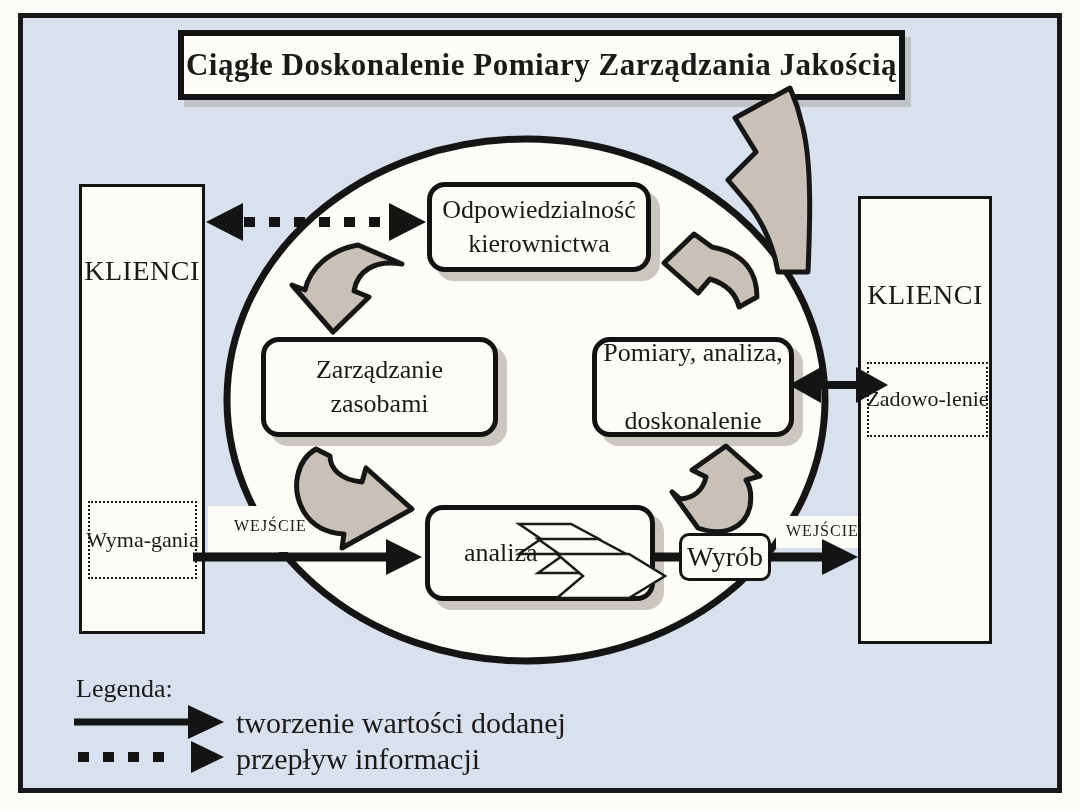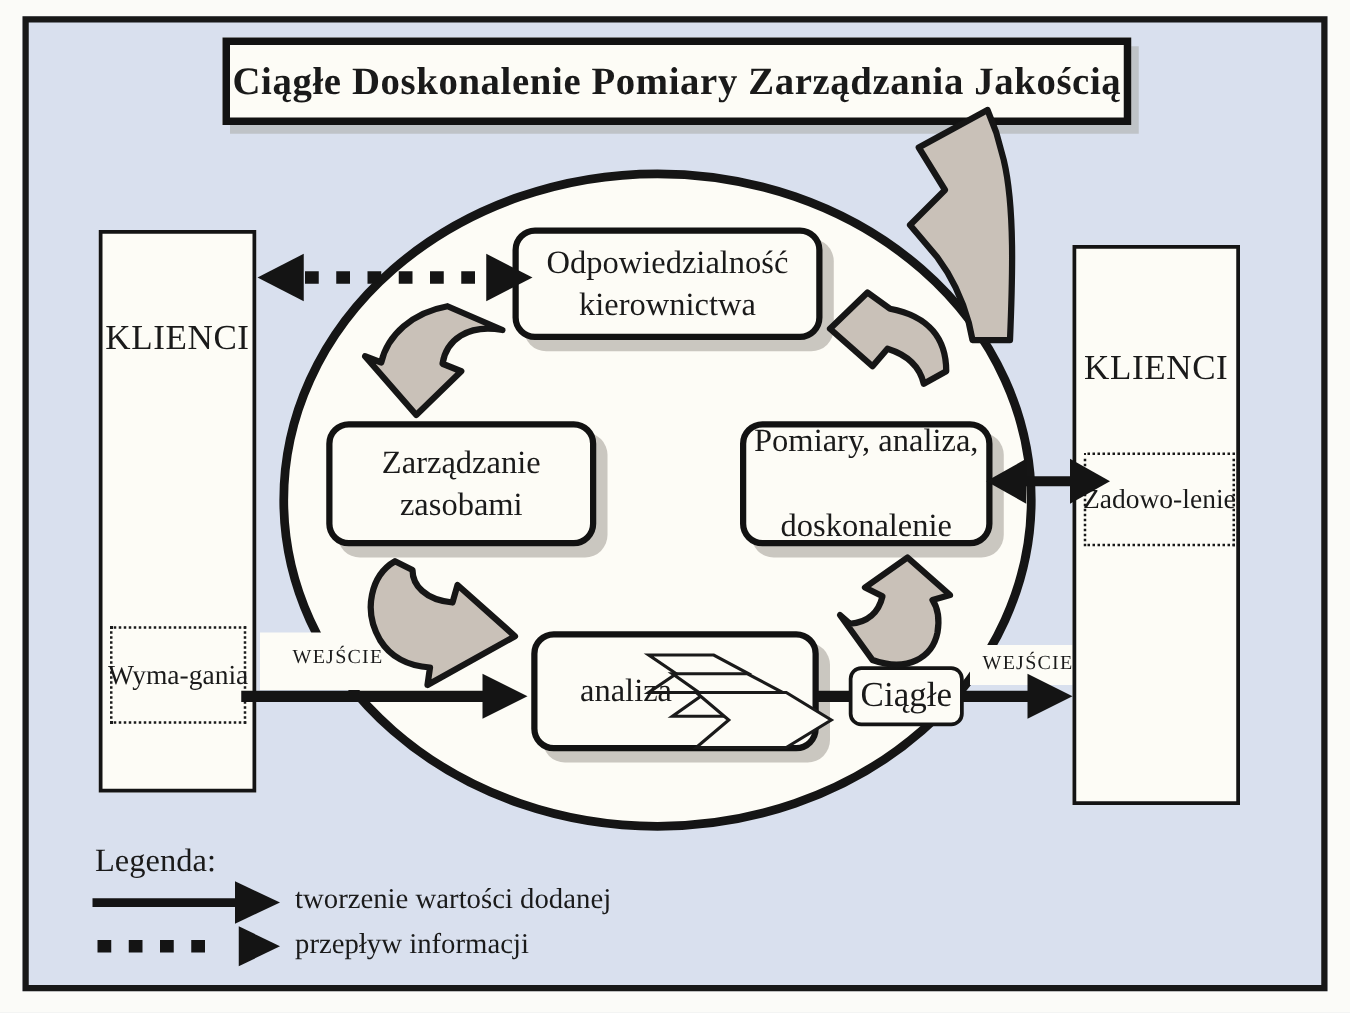--- a/index.html
+++ b/index.html
@@ -28,37 +28,37 @@
   .dotbox{position:absolute;box-sizing:border-box;border:2px dotted #1a1a1a;
           display:flex;align-items:center;justify-content:center;
           font-size:22px;line-height:1.22;}
   #req-box{left:6px;top:314px;width:109px;height:78px;}
   #sat-box{left:6px;top:163px;width:121px;height:75px;}
   
   .pbox{position:absolute;box-sizing:border-box;background:#fdfcf6;border:5px solid #121212;border-radius:18px;
         z-index:2;display:flex;flex-direction:column;align-items:center;justify-content:center;
         font-size:26px;line-height:1.3;text-align:center;
         box-shadow:9px 9px 0 rgba(152,146,138,.5);}
-  #box-management{left:410px;top:182px;width:248px;height:90px;text-align:right;}
-  #box-resources{left:261px;top:337px;width:216px;height:100px;}
+  #box-management{left:427px;top:182px;width:224px;height:90px;text-align:right;}
+  #box-resources{left:261px;top:337px;width:237px;height:100px;}
   #box-measurement{left:592px;top:337px;width:202px;height:100px;gap:34px;}
   #box-production{left:425px;top:505px;width:230px;height:96px;align-items:flex-start;text-align:left;}
   #box-production .plines{position:relative;z-index:2;padding-left:12px;}
   #box-production .plines .l2{margin-left:22px;}
   #chevrons{position:absolute;left:80px;top:8px;z-index:1;overflow:visible;}
   
   #product-box{position:absolute;left:679px;top:533px;width:92px;height:48px;box-sizing:border-box;
                background:#fdfcf6;border:3px solid #141414;border-radius:10px;z-index:3;
                display:flex;align-items:center;justify-content:center;font-size:28px;}
   
   .flowlabel{position:absolute;z-index:3;font-size:16px;letter-spacing:1px;font-family:Liberation Serif, serif;}
   #label-input{left:234px;top:517px;}
   #label-output{left:786px;top:522px;}
   #legend-title{position:absolute;left:76px;top:674px;font-size:26px;z-index:3;}
-  .legend-label{position:absolute;font-size:23px;z-index:3;}
+  .legend-label{position:absolute;font-size:30px;z-index:3;}
   #legend-label-1{left:236px;top:706px;}
   #legend-label-2{left:236px;top:742px;}
 </style>
 </head>
 <body>
 
 <div id="stage">
 
   <div id="frame"></div>
 
@@ -107,21 +107,21 @@
         <path d="M 28 21 L 88 21 L 120 38 L 88 55 L 28 55 L 52 38 Z"></path>
         <path d="M 47 36 L 119 36 L 155 58 L 119 80 L 47 80 L 73 58 Z"></path>
       </g>
     </svg>
     <div class="plines">
       <div class="l2">analiza</div>
     </div>
   </div>
 
   <div id="product-box">
-    <span>Ciągłe</span>
+    <span>Wyrób</span>
   </div>
 
   <div class="flowlabel" id="label-input">WEJŚCIE</div>
   <div class="flowlabel" id="label-output">WEJŚCIE</div>
 
   <div id="legend-title">Legenda:</div>
   <div class="legend-label" id="legend-label-1">tworzenie wartości dodanej</div>
   <div class="legend-label" id="legend-label-2">przepływ informacji</div>
 
   <svg id="svg-over" class="layer" viewBox="0 0 1080 810">

